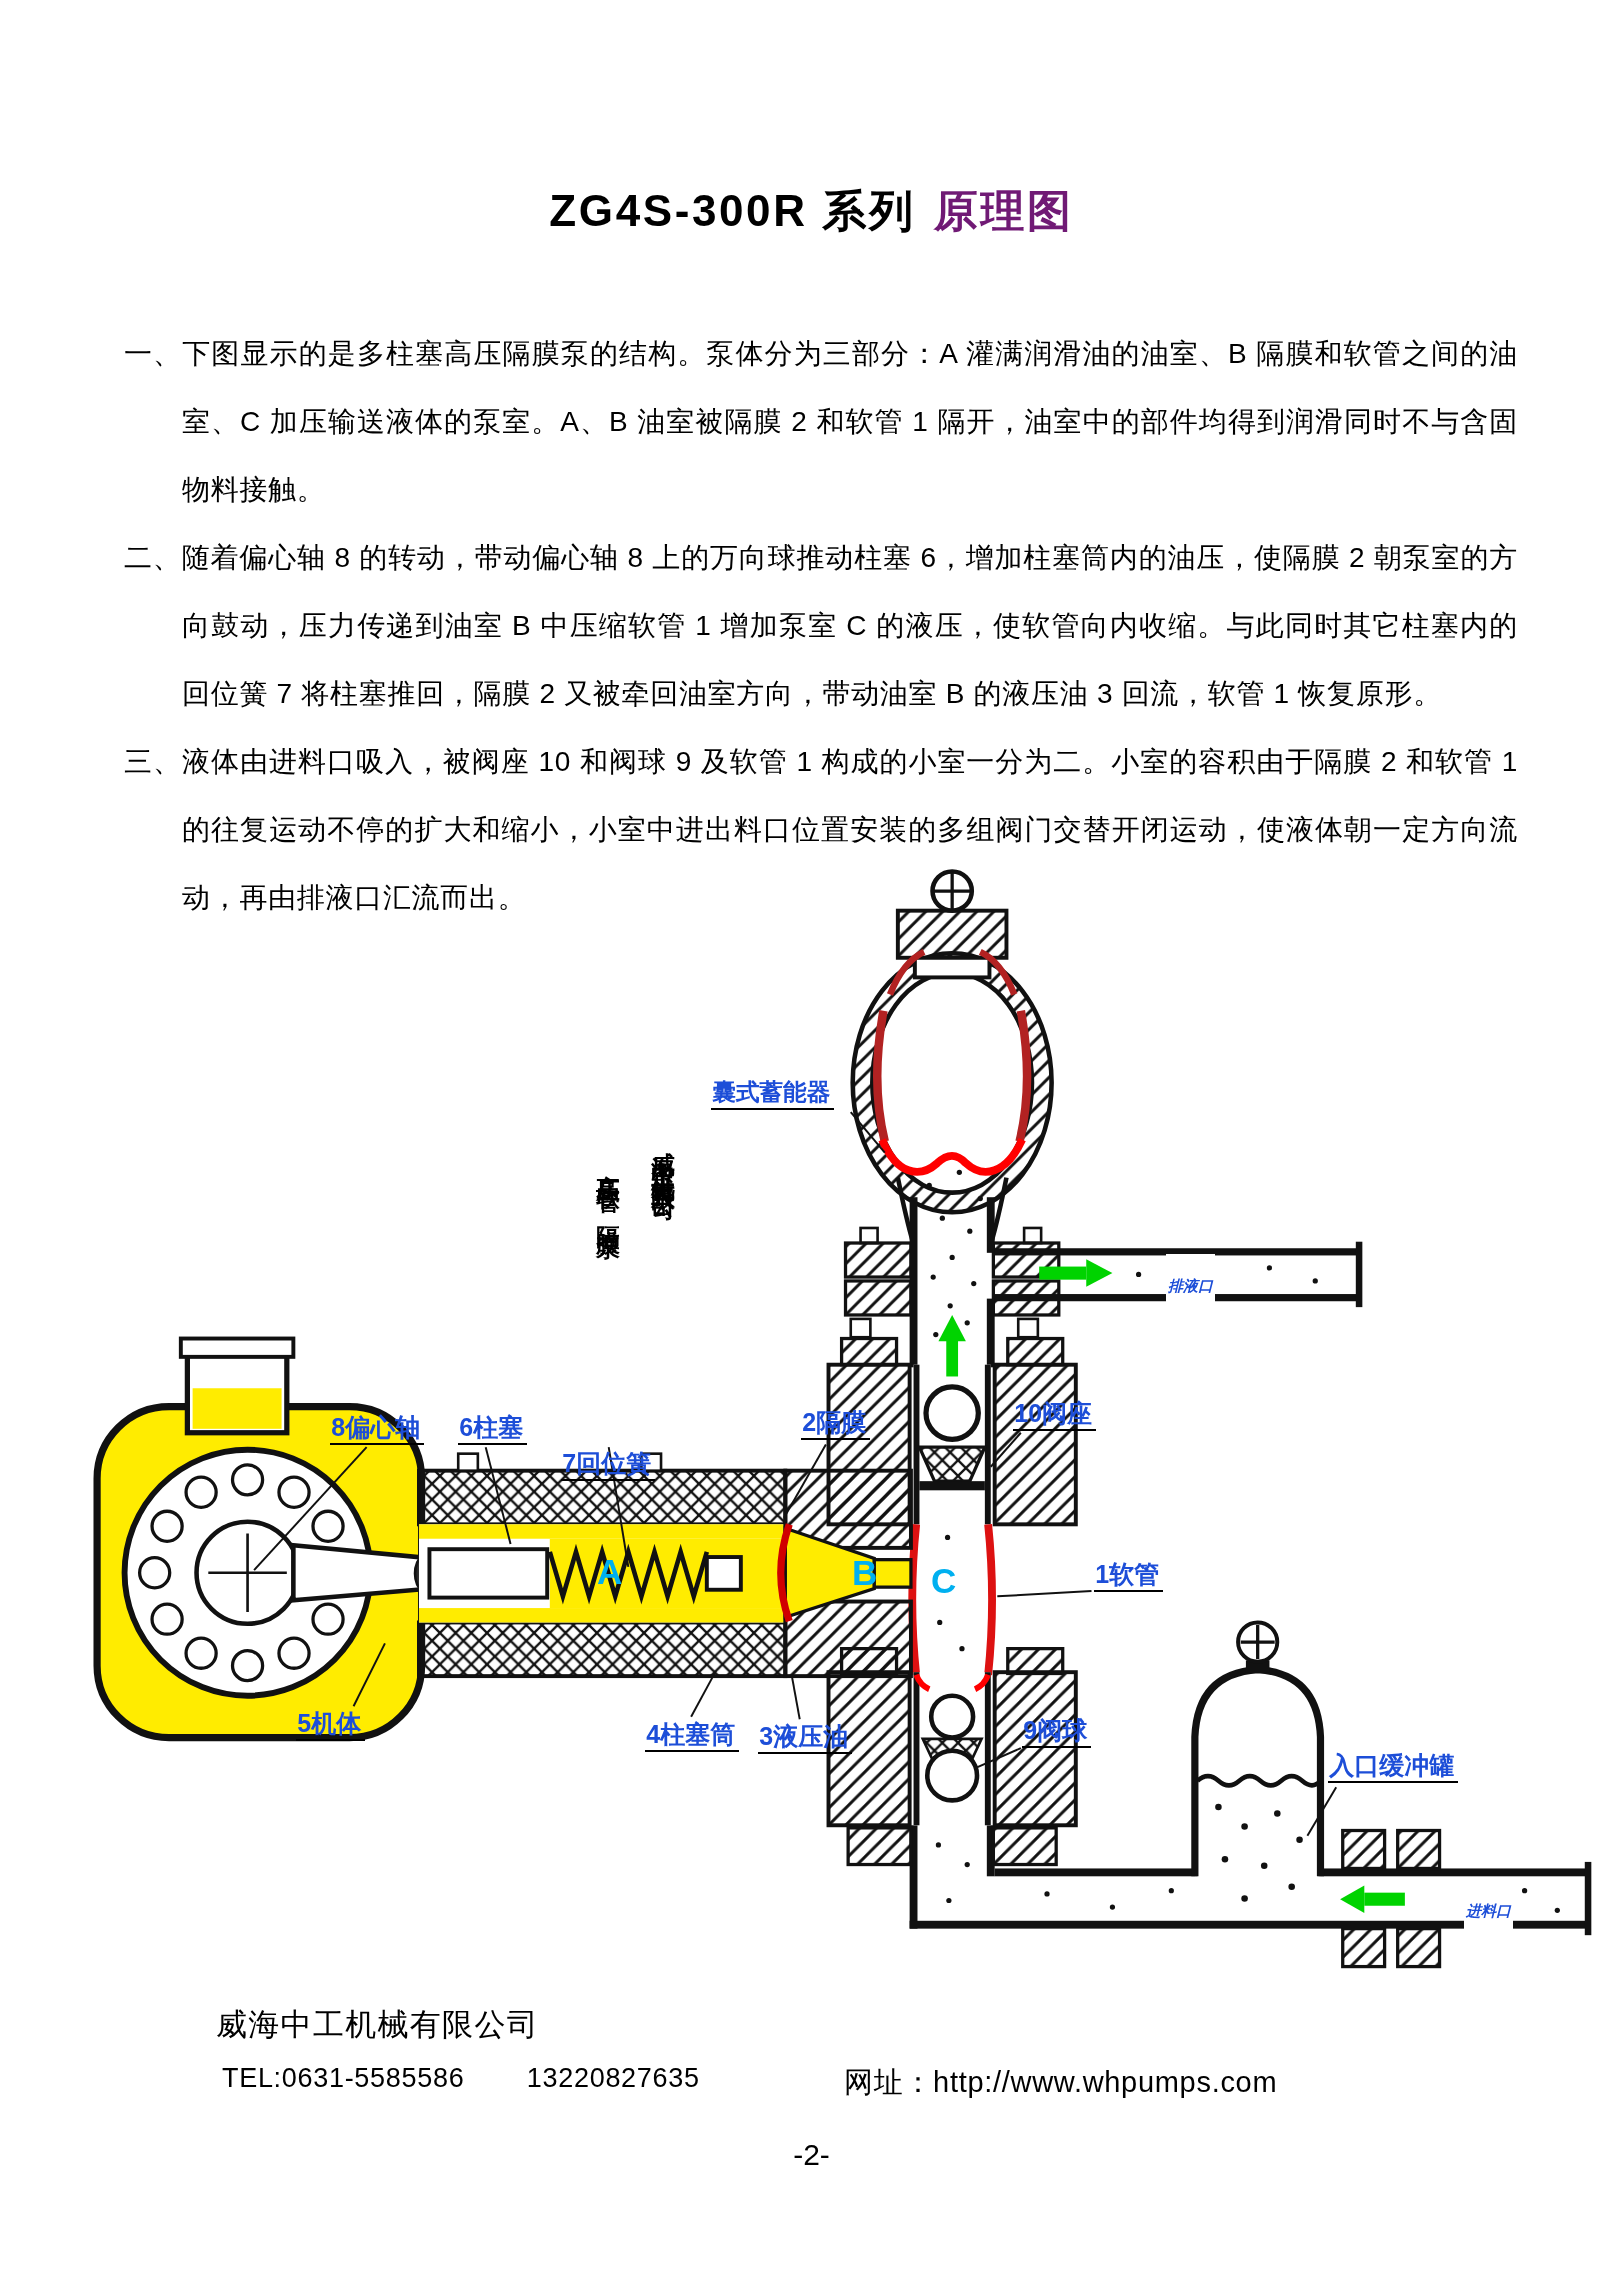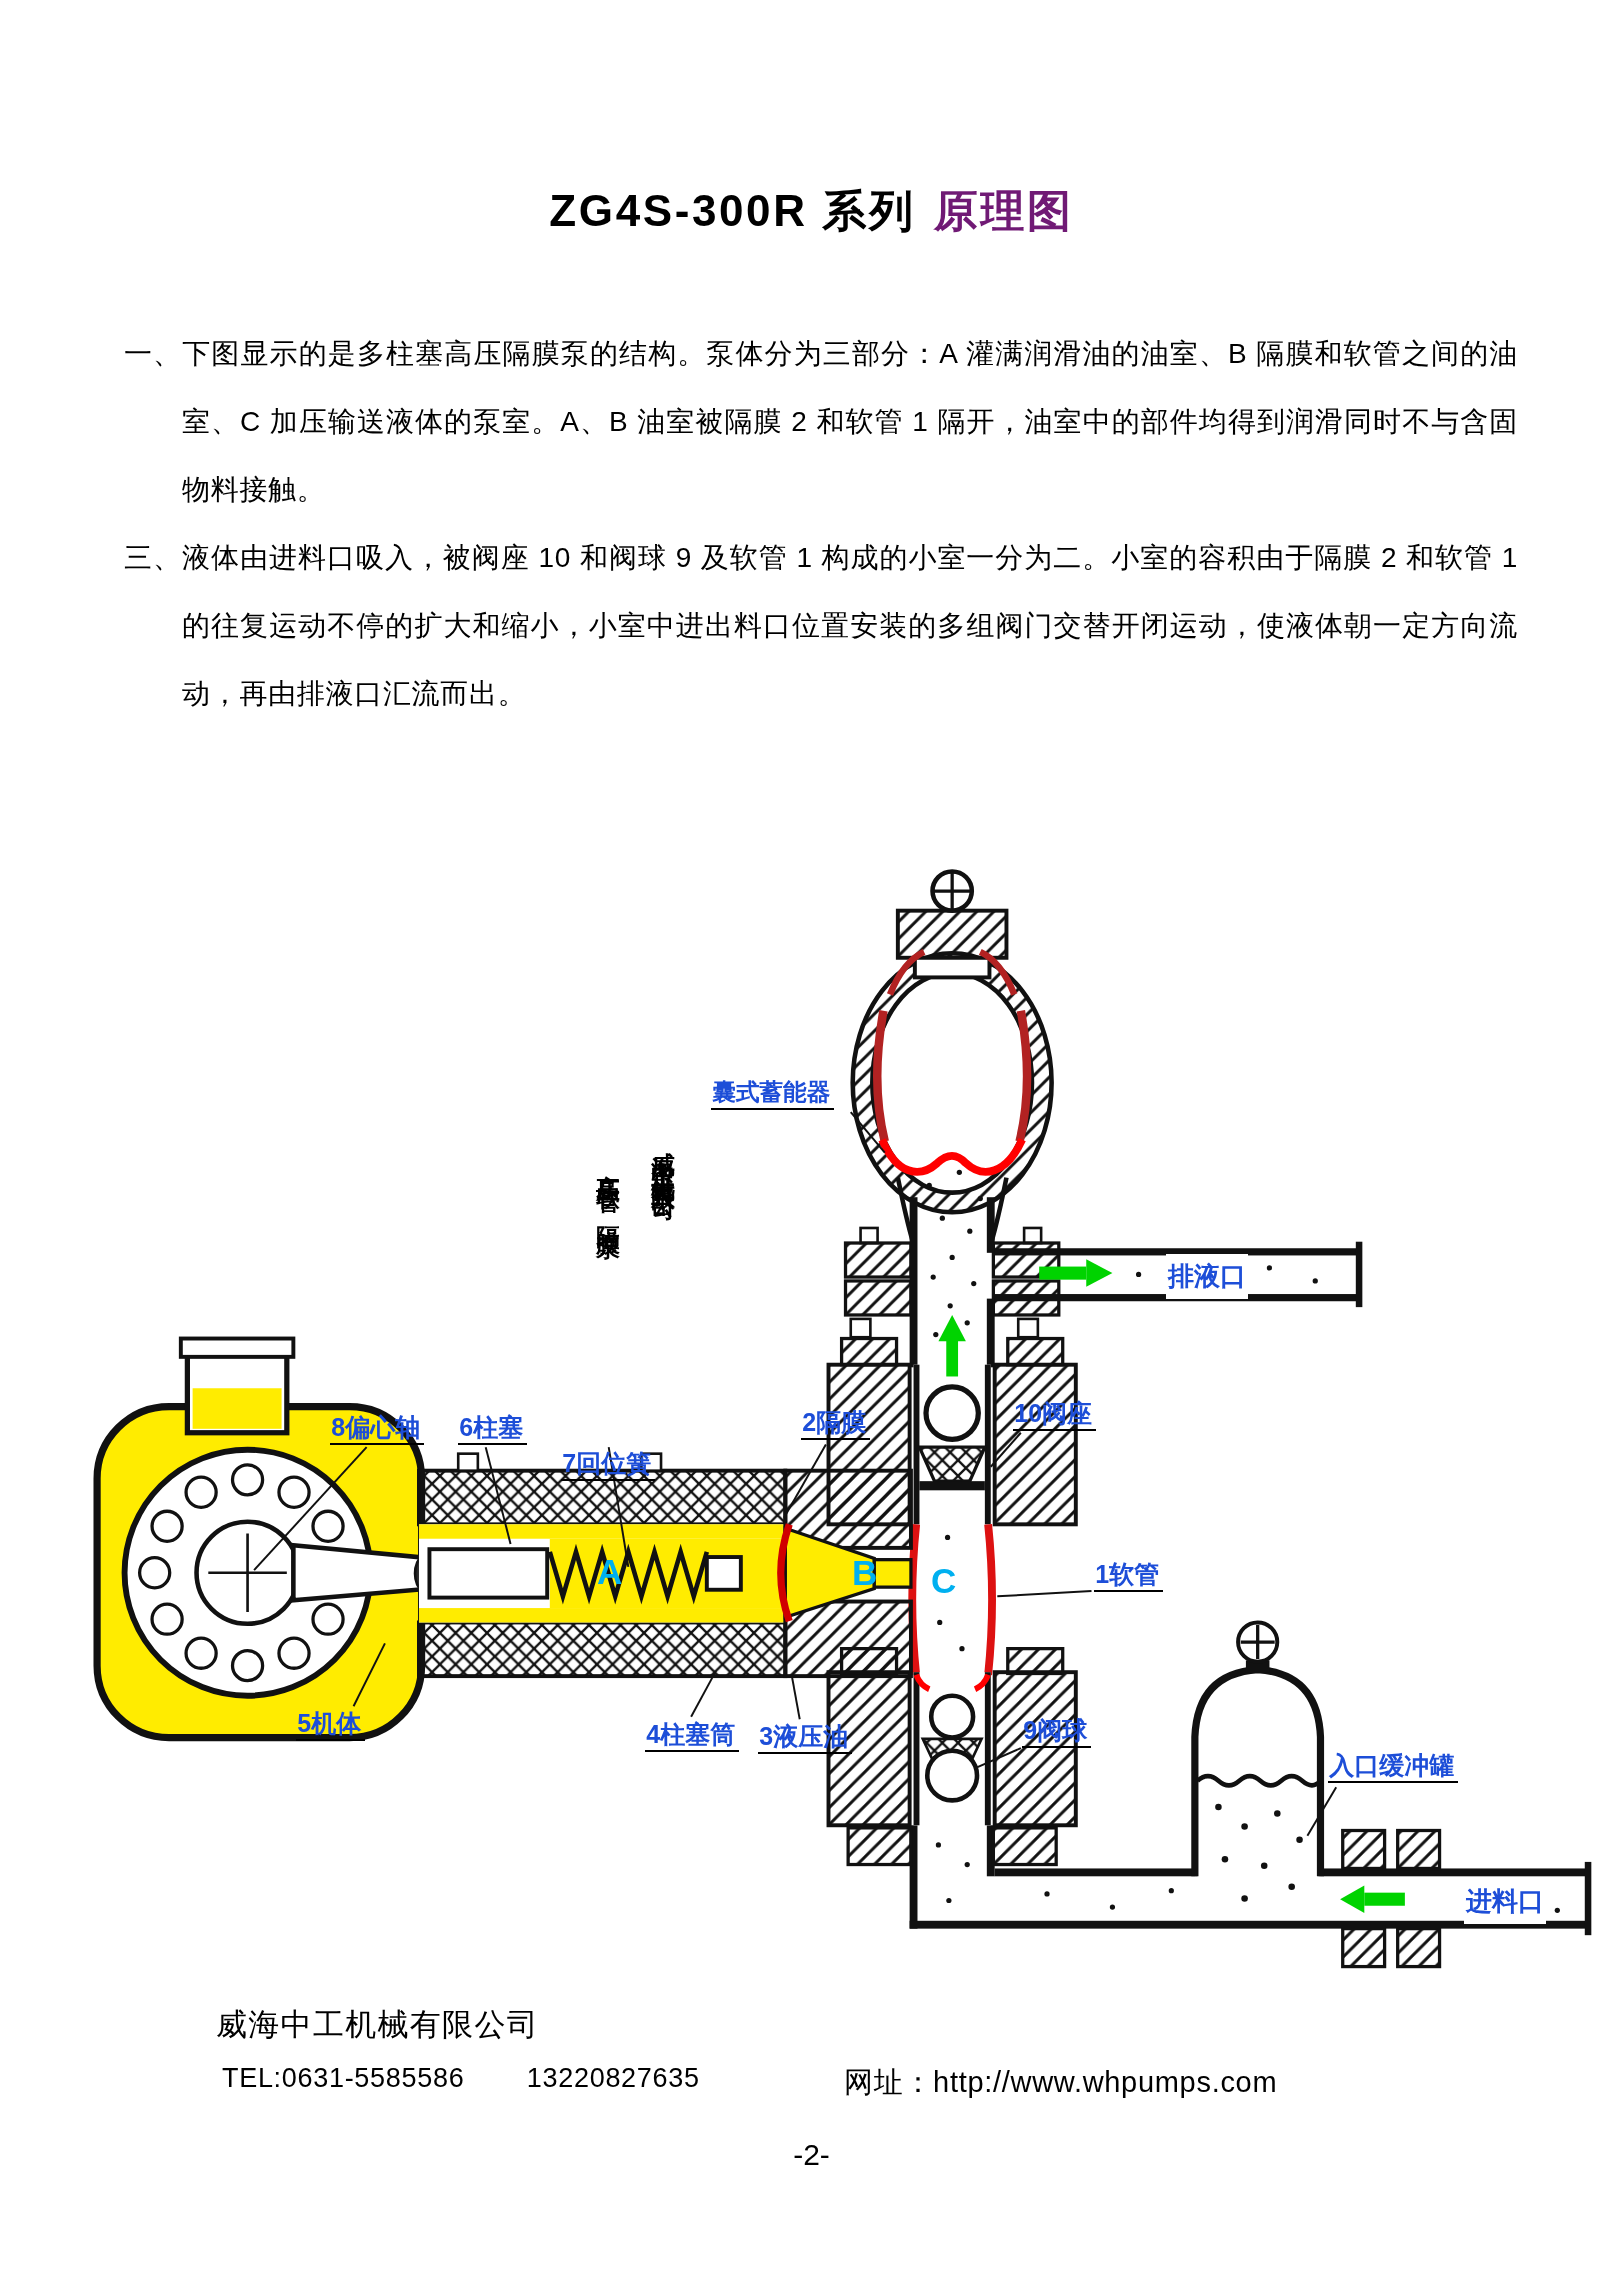--- a/index.html
+++ b/index.html
@@ -13,41 +13,42 @@
   #title .hl{margin-left:18.3px;}
   
   #paras{position:absolute;top:320px;left:124px;width:1394px;
          font-size:28px;line-height:68px;letter-spacing:0.7px;text-align:justify;}
   #paras .para{padding-left:58px;text-indent:-58px;}
   
   #diagram-svg{position:absolute;left:0;top:0;width:1623px;height:2295px;}
   .dlabel{position:absolute;font-weight:bold;font-size:25px;line-height:29px;
           color:#1d4ed8;white-space:nowrap;z-index:5;}
   .underline{border-bottom:2.6px solid #000;padding:0 3.9px 1.3px 1.3px;}
-  .port{font-size:26px;background:#fff;padding:8px 2px;}
+  .port{font-size:15px;background:#fff;padding:17px 2px;font-style:italic;}
   .vtext{position:absolute;writing-mode:vertical-rl;text-orientation:upright;
          font-size:23.6px;font-weight:bold;letter-spacing:5.2px;z-index:5;}
   .chamber{position:absolute;font-size:35px;font-weight:bold;z-index:6;}
   
   #footer-company{position:absolute;left:216px;top:2004px;font-size:31px;letter-spacing:1.3px;}
   #footer-tel{position:absolute;left:222px;top:2063px;font-size:27px;letter-spacing:0.7px;}
   #footer-web{position:absolute;left:844px;top:2063px;font-size:29px;letter-spacing:0.7px;}
   #page-num{position:absolute;left:0;top:2138px;width:1623px;text-align:center;font-size:30px;}
 </style>
 </head>
 <body>
 
 <div id="page">
 
   <div id="title">
     <span>ZG4S-300R 系列</span><span class="hl" style="color:#701a75">原理图</span>
   </div>
 
   <div id="paras">
     <div class="para"><span>一、</span><span>下图显示的是多柱塞高压隔膜泵的结构。泵体分为三部分：A 灌满润滑油的油室、B 隔膜和软管之间的油室、C 加压输送液体的泵室。A、B 油室被隔膜 2 和软管 1 隔开，油室中的部件均得到润滑同时不与含固物料接触。</span></div>
+    <div class="para"><span>二、</span><span>随着偏心轴 8 的转动，带动偏心轴 8 上的万向球推动柱塞 6，增加柱塞筒内的油压，使隔膜 2 朝泵室的方向鼓动，压力传递到油室 B 中压缩软管 1 增加泵室 C 的液压，使软管向内收缩。与此同时其它柱塞内的回位簧 7 将柱塞推回，隔膜 2 又被牵回油室方向，带动油室 B 的液压油 3 回流，软管 1 恢复原形。</span></div>
     <div class="para"><span>三、</span><span>液体由进料口吸入，被阀座 10 和阀球 9 及软管 1 构成的小室一分为二。小室的容积由于隔膜 2 和软管 1 的往复运动不停的扩大和缩小，小室中进出料口位置安装的多组阀门交替开闭运动，使液体朝一定方向流动，再由排液口汇流而出。</span></div>
   </div>
 
   <svg id="diagram-svg" viewBox="0 0 2480 3508">
     <defs>
       <pattern id="h1" width="26" height="26" patternUnits="userSpaceOnUse">
         <path d="M-6,6 L6,-6 M0,26 L26,0 M20,32 L32,20" stroke="#111" stroke-width="4.5" fill="none"></path>
       </pattern>
       <pattern id="h2" width="24" height="24" patternUnits="userSpaceOnUse">
         <path d="M0,0 L24,24 M24,0 L0,24" stroke="#111" stroke-width="3.5" fill="none"></path>

